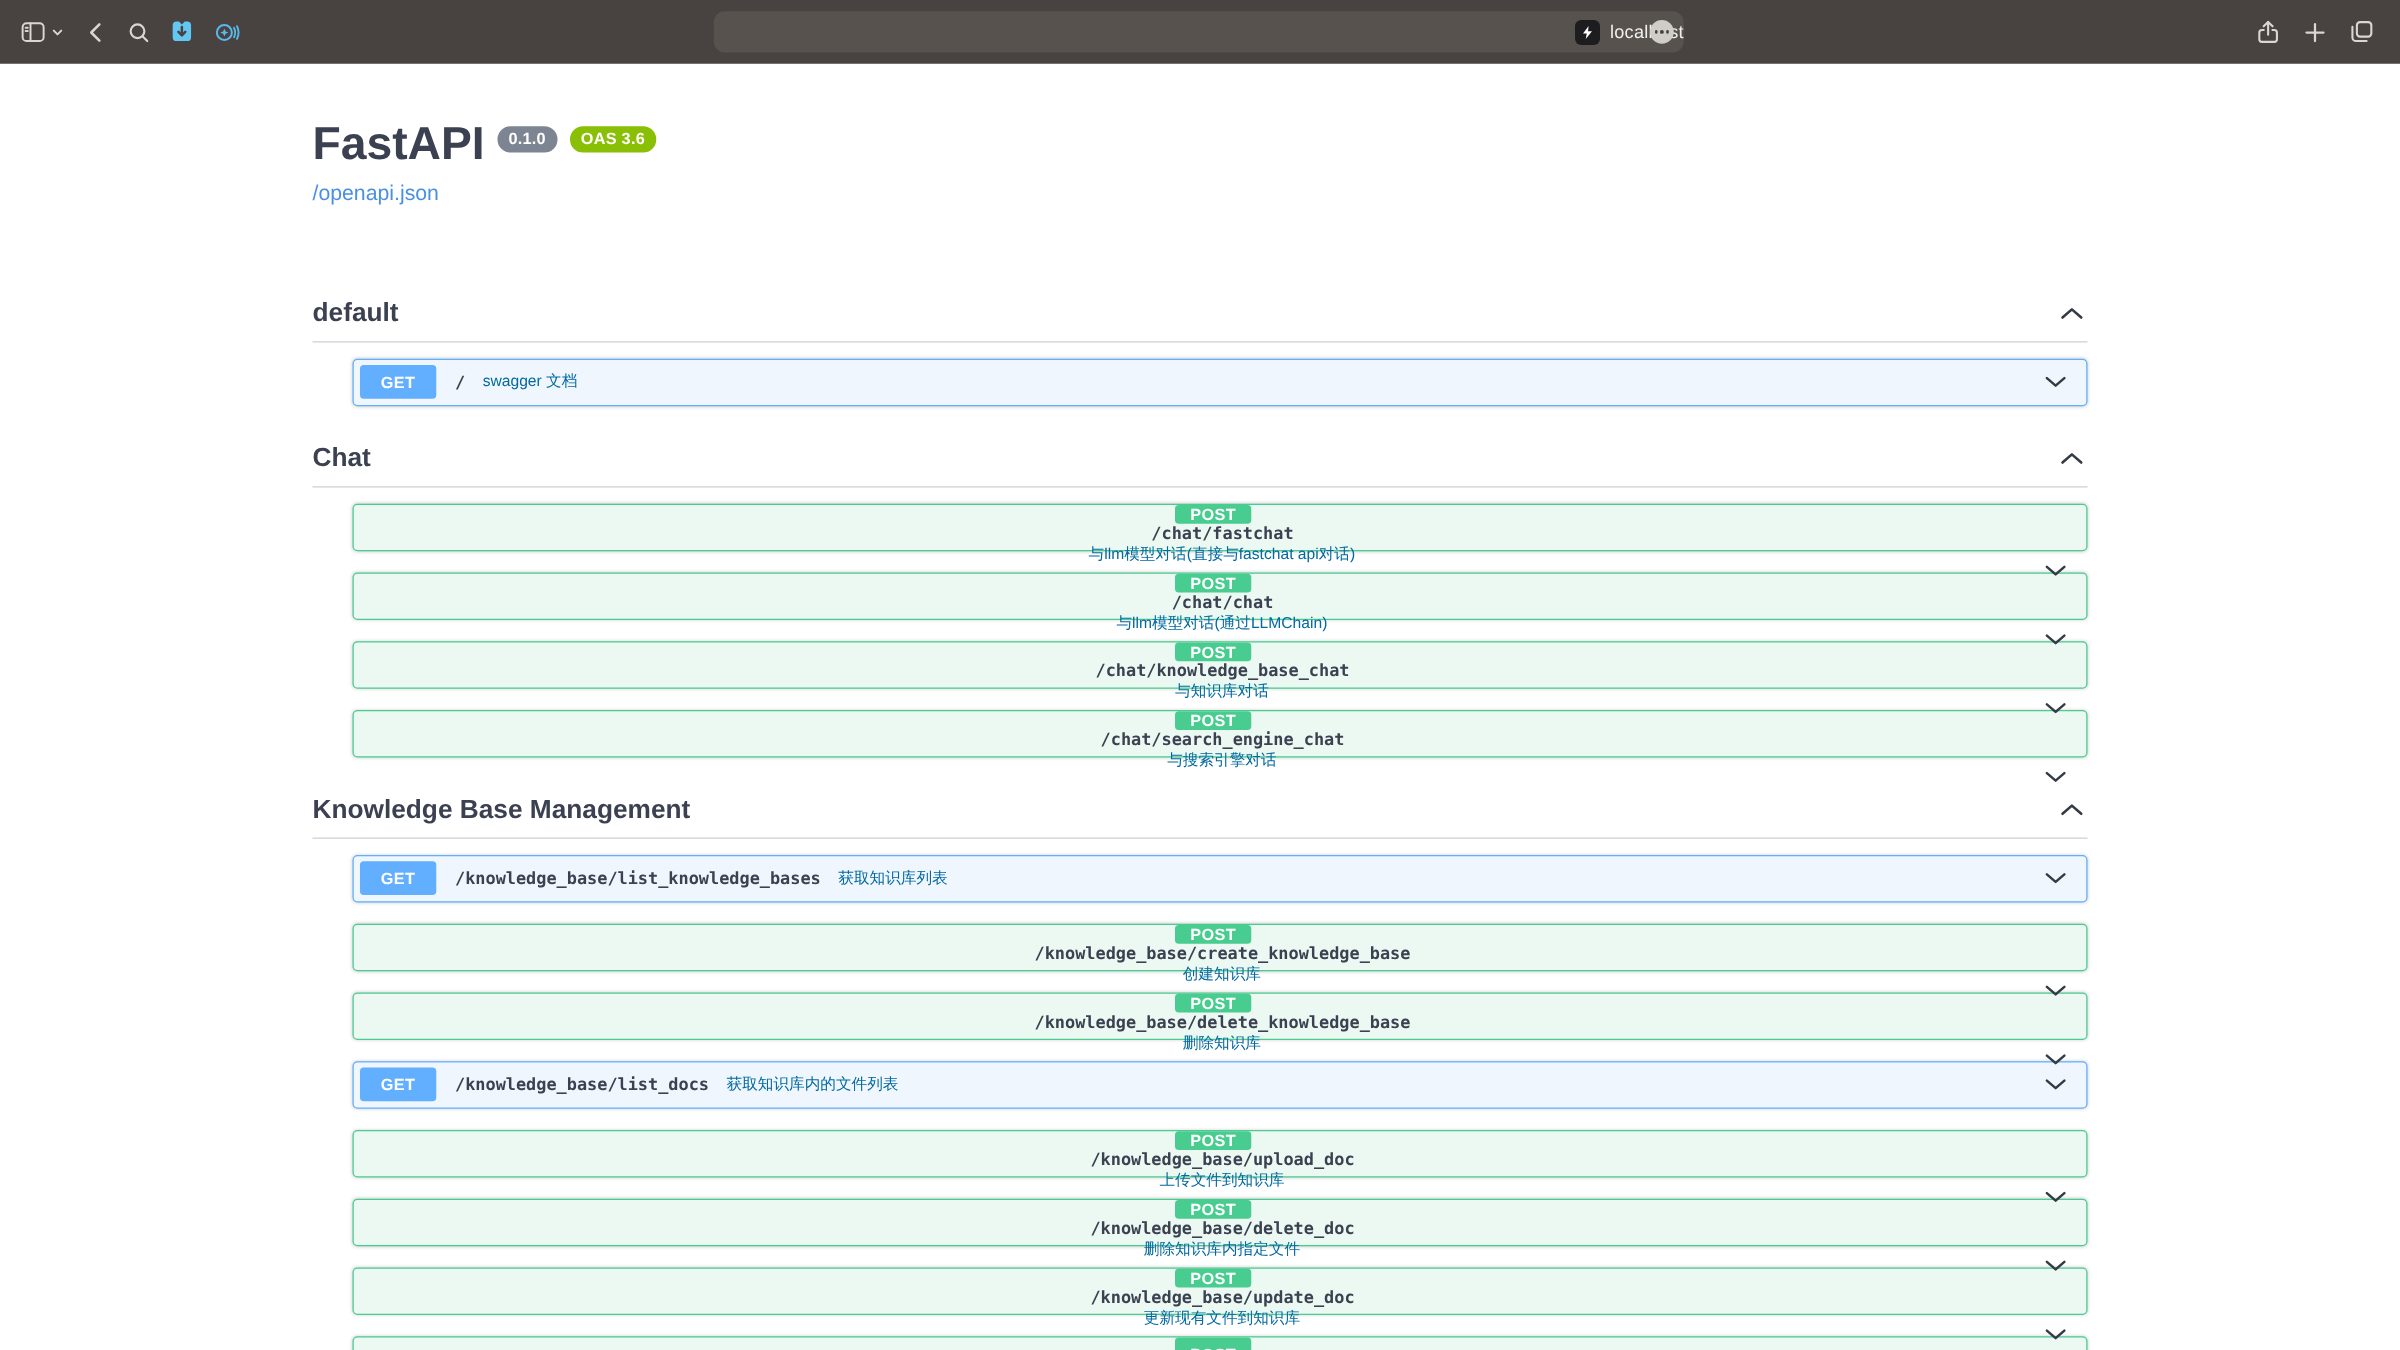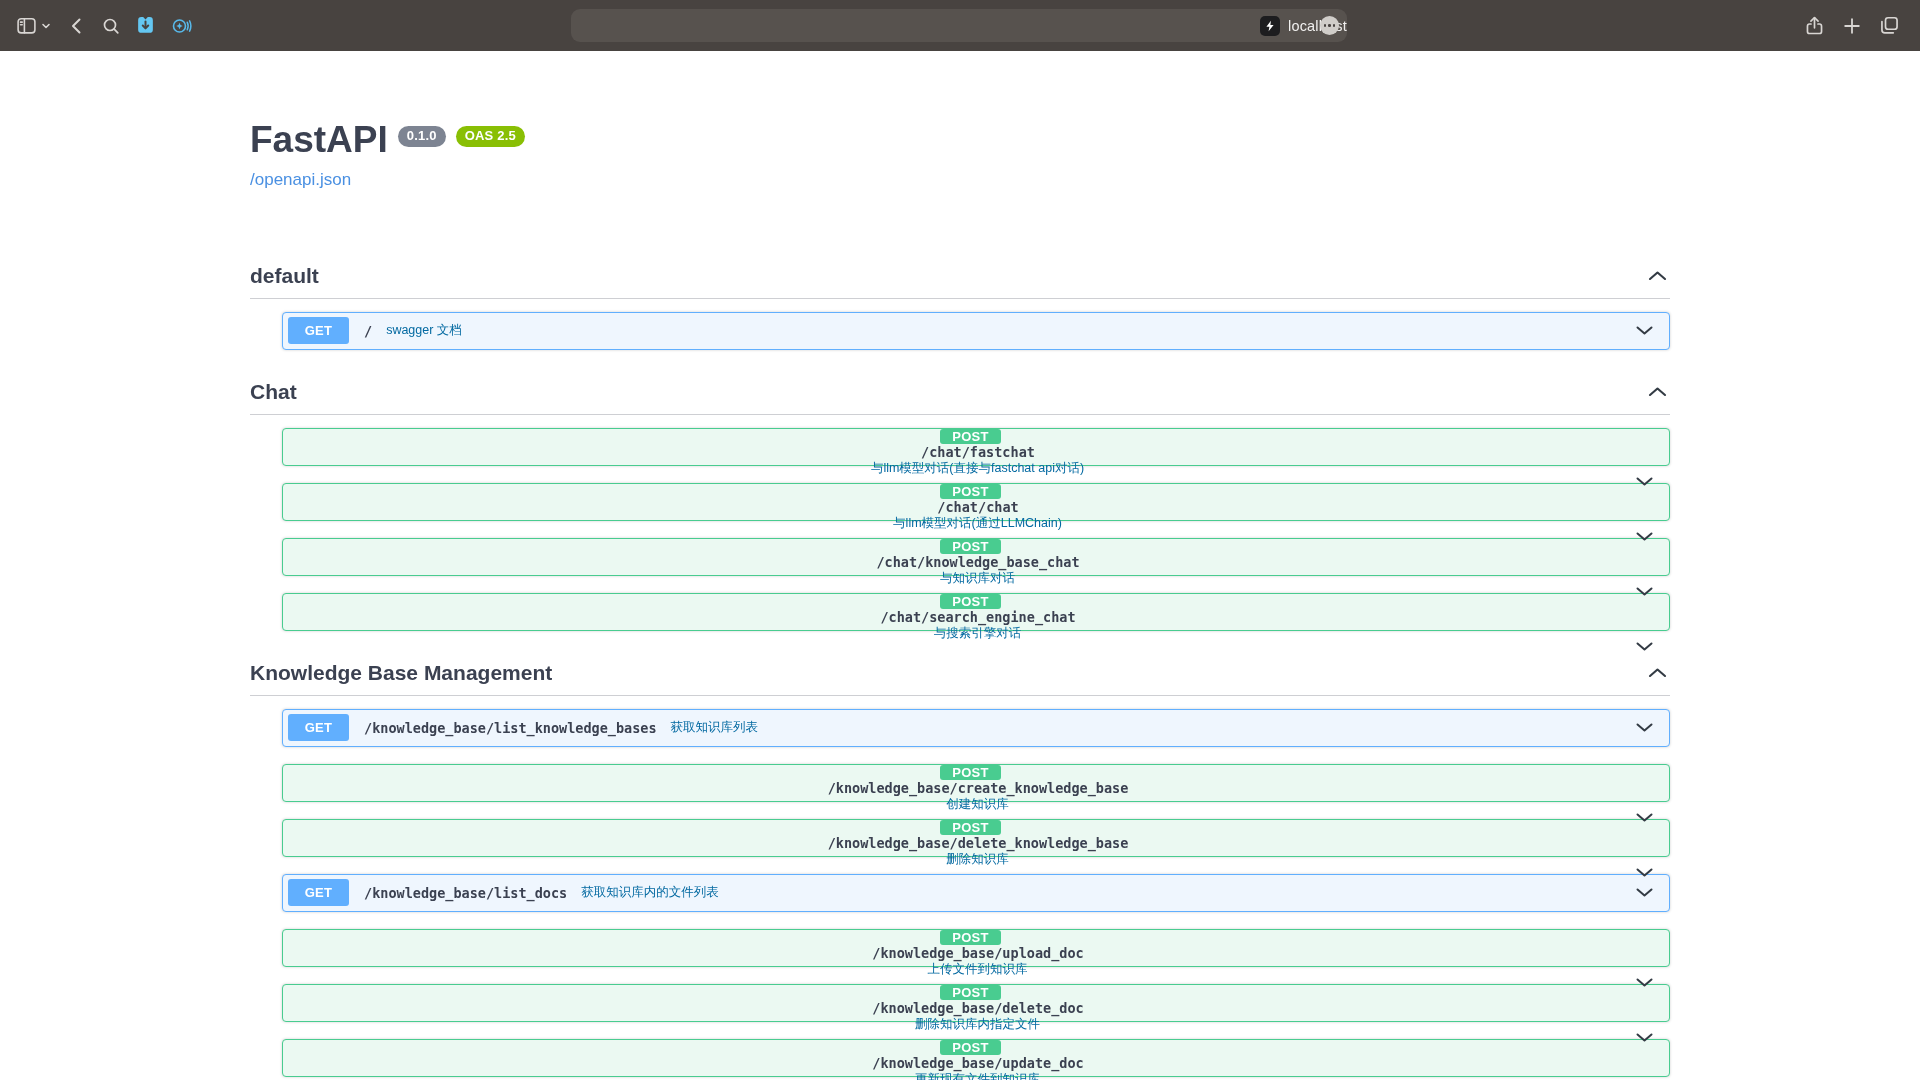--- a/index.html
+++ b/index.html
@@ -38,21 +38,21 @@
     border-radius:50%; background:#d0cdc9;
     display:flex; align-items:center; justify-content:center; gap:2px; cursor:pointer;
   }
   .ellipsis-badge i { width:2.6px; height:2.6px; border-radius:50%; background:#484340; display:block; }
   .tb-right { position:absolute; right:0; top:0; height:51px; display:flex; align-items:center; gap:17px; padding-right:20px; }
 
   
   .page { background:#fff; }
   .wrapper { max-width:1460px; margin:0 auto; padding:0 20px; }
 
-  .info { margin-top:69px; margin-bottom:61px; }
+  .info { margin-top:44px; margin-bottom:61px; }
   .api-title {
     margin:0; display:flex; align-items:center; gap:10px;
     font-size:37px; font-weight:bold; color:#3b4151; line-height:1.1;
   }
   .pill {
     font-size:13px; font-weight:bold; color:#fff;
     padding:3px 9px 4px; border-radius:40px; position:relative; top:-4px;
     letter-spacing:.2px;
   }
   .pill.ver { background:var(--c-ver, #7d8492); }
@@ -179,21 +179,21 @@
     </span>
   </div>
 </div>
 
 <div class="page">
   <div class="wrapper">
     <div class="info">
       <h1 class="api-title">
         <span>FastAPI</span>
         <span class="pill ver">0.1.0</span>
-        <span class="pill oas">OAS 2.5</span>
+        <span class="pill oas">OAS 3.6</span>
       </h1>
       <a class="spec-link">/openapi.json</a>
     </div>
 
     <div id="sections">
   <div class="tag-section">
     <div class="tag-header">
       <span class="tag-title">default</span>
       <span style="display:flex;align-items:center;">
         <svg width="19" height="10" viewBox="0 0 19 10" fill="none" stroke="#333b44" stroke-width="2.1" stroke-linecap="round" stroke-linejoin="round">

